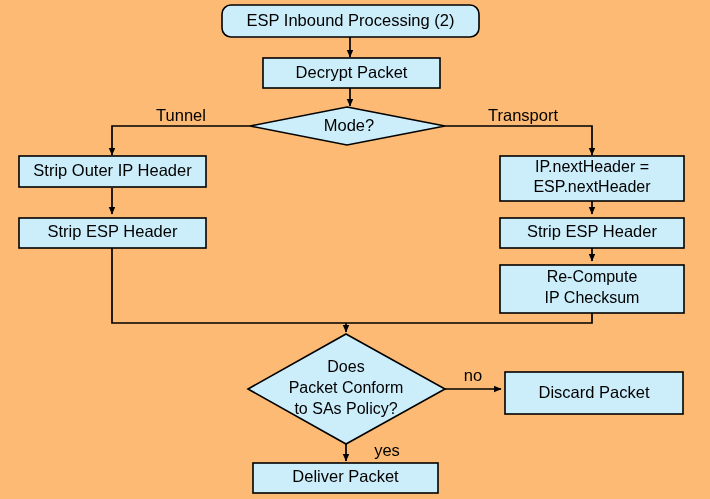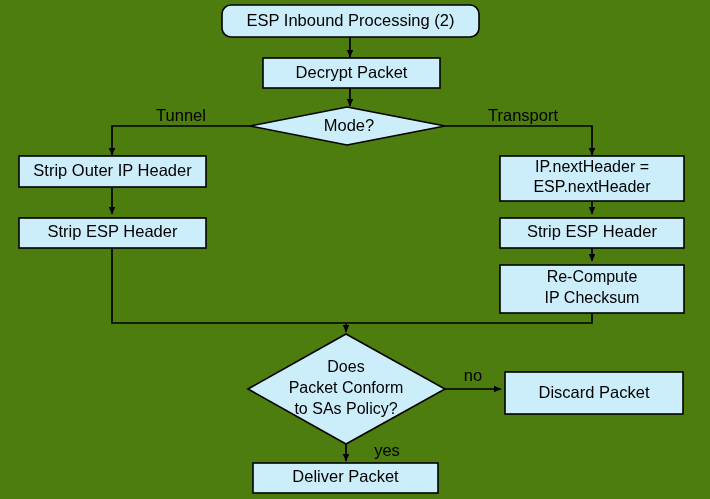--- a/index.html
+++ b/index.html
@@ -10,21 +10,21 @@
   body {
     width: 710px;
     height: 499px;
     overflow: hidden;
     font-family: "Liberation Sans", sans-serif;
   }
   #flowchart-root {
     position: relative;
     width: 710px;
     height: 499px;
-    background: #4d7c0f;
+    background: #fdba74;
   }
   svg.diagram {
     display: block;
     width: 710px;
     height: 499px;
   }
   .node-shape {
     fill: #cceefb;
     stroke: #000000;
     stroke-width: 1.6;

